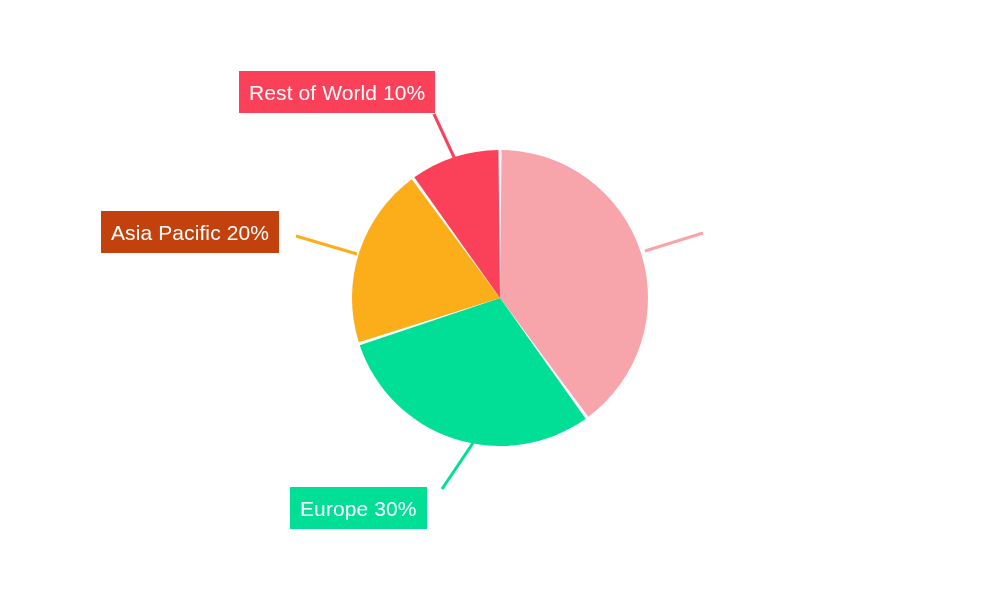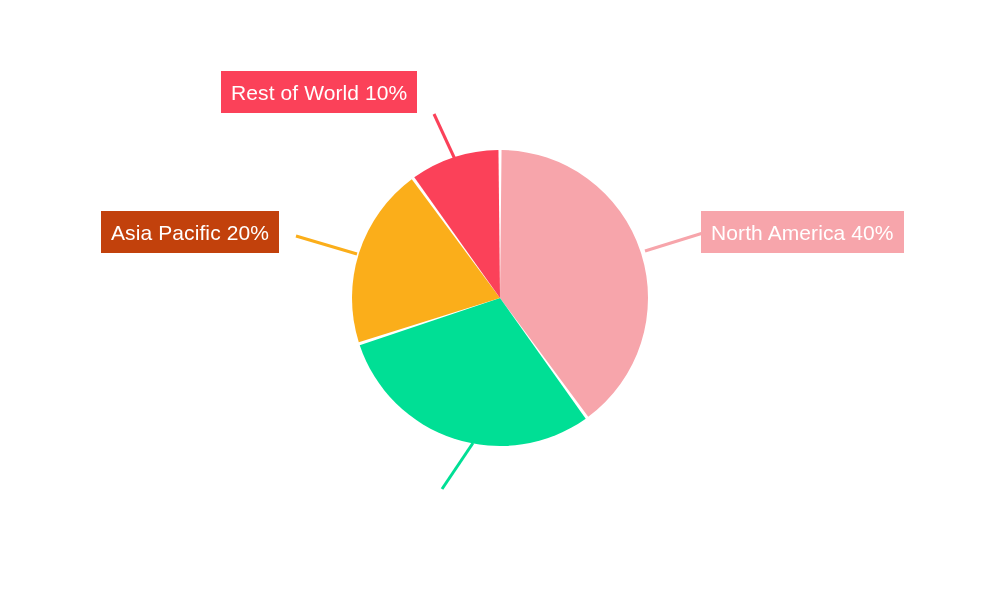--- a/index.html
+++ b/index.html
@@ -58,26 +58,26 @@
         <line x1="459" y1="168" x2="434" y2="114" stroke="#fb4159" stroke-width="3"></line>
       </g>
     <g id="slices-group">
         <path d="M 500 298 L 501.55 150.01 A 148 148 0 0 1 588.24 416.82 Z" fill="#f7a5ab"></path>
         <path d="M 500 298 L 585.73 418.64 A 148 148 0 0 1 359.73 345.21 Z" fill="#00df95"></path>
         <path d="M 500 298 L 358.77 342.26 A 148 148 0 0 1 411.76 179.18 Z" fill="#fbae1a"></path>
         <path d="M 500 298 L 414.27 177.36 A 148 148 0 0 1 498.45 150.01 Z" fill="#fb4159"></path>
       </g>
   </svg>
 
-  <div class="pie-label" id="label-north-america" style="background: rgb(247, 165, 171); color: rgb(255, 255, 255);">
-    <span>North America 40%</span>
+
+  <div class="pie-label" id="label-europe" style="background: rgb(0, 223, 149); color: rgb(255, 255, 255);">
+    <span>Europe 30%</span>
   </div>
-
 
   <div class="pie-label" id="label-asia-pacific" style="background: #c2410c; color: rgb(255, 255, 255);">
     <span>Asia Pacific 20%</span>
   </div>
 
-  <div class="pie-label" id="label-rest-of-world" style="background: rgb(251, 65, 89); color: rgb(255, 255, 255);">
+  <div class="pie-label" id="label-rest-of-world" style="background: rgb(251, 65, 89); color: rgb(255, 255, 255); margin-left: 18px;">
     <span>Rest of World 10%</span>
   </div>
 
 </div>
 
 </body></html>

